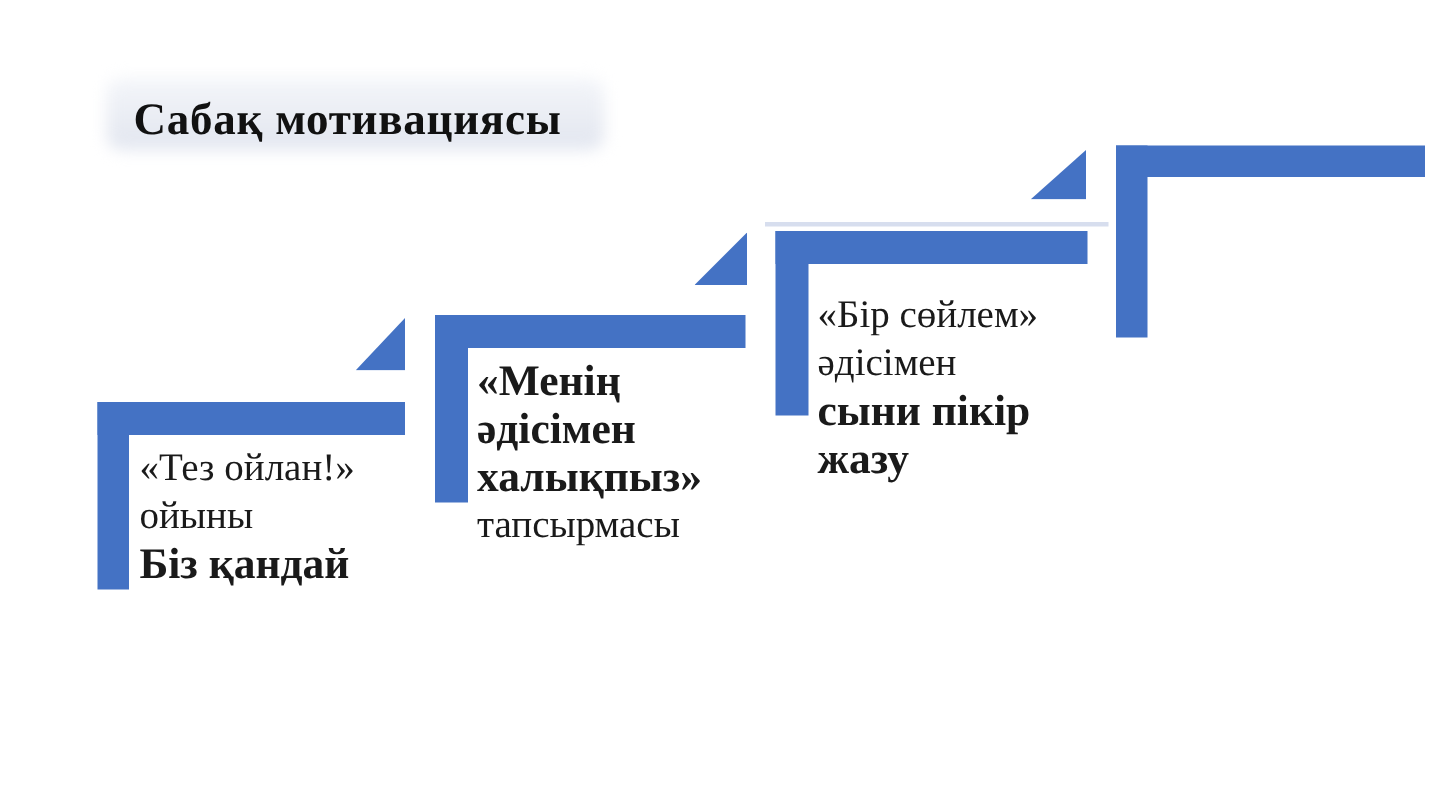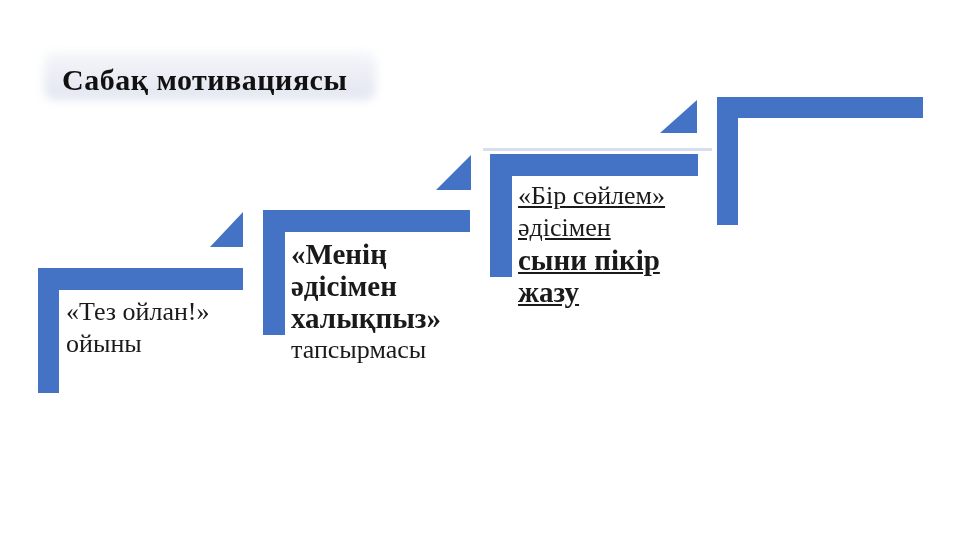--- a/index.html
+++ b/index.html
@@ -8,21 +8,21 @@
     background: #ffffff;
   }
   .slide {
     position: relative;
     width: 960px;
     height: 540px;
     background: #ffffff;
     overflow: hidden;
     font-family: "Liberation Serif", "DejaVu Serif", serif;
   }
-  .abs { position: absolute; }
+  .abs { position: absolute; margin-left: 27px; }
 
   
   .title-glow {
     left: 44px; top: 52px; width: 332px; height: 48px;
     background: linear-gradient(180deg, #f4f6fa 0%, #e9ecf3 60%, #e2e6f0 100%);
     border-radius: 10px;
     filter: blur(5px);
   }
   .slide-title {
     left: 62px; top: 63px;
@@ -65,41 +65,42 @@
 
   <div class="abs title-glow"></div>
   <div class="abs slide-title">Сабақ мотивациясы</div>
 
   <div>
     <div class="abs bar" style="left:38px; top:268px; width:205px; height:22px;"></div>
     <div class="abs bar" style="left:38px; top:268px; width:21px; height:125px;"></div>
     <div class="abs step-text" style="left:66px; top:296px;">
       <div class="line">«Тез ойлан!»</div>
       <div class="line">ойыны</div>
+      <div class="line bold">Біз қандай</div>
     </div>
   </div>
 
   <div>
     <div class="abs tri" style="left:210px; top:212px; width:33px; height:35px;"></div>
     <div class="abs bar" style="left:263px; top:210px; width:207px; height:22px;"></div>
     <div class="abs bar" style="left:263px; top:210px; width:22px; height:125px;"></div>
     <div class="abs step-text" style="left:291px; top:238px;">
       <div class="line bold">«Менің</div>
       <div class="line bold">әдісімен</div>
       <div class="line bold">халықпыз»</div>
       <div class="line">тапсырмасы</div>
     </div>
   </div>
 
   <div>
     <div class="abs tri" style="left:436px; top:155px; width:35px; height:35px;"></div>
     <div class="abs faint-line" style="left:483px; top:148px; width:229px; height:3px;"></div>
     <div class="abs bar" style="left:490px; top:154px; width:208px; height:22px;"></div>
     <div class="abs bar" style="left:490px; top:154px; width:22px; height:123px;"></div>
-    <div class="abs step-text" style="left:518px; top:180px;text-decoration:underline;">
+    <div class="abs step-text" style="left:518px; top:194px;">
       <div class="line">«Бір сөйлем»</div>
       <div class="line">әдісімен</div>
       <div class="line bold">сыни пікір</div>
       <div class="line bold">жазу</div>
     </div>
   </div>
 
   <div>
     <div class="abs tri" style="left:660px; top:100px; width:37px; height:33px;"></div>
     <div class="abs bar" style="left:717px; top:97px; width:206px; height:21px;"></div>

